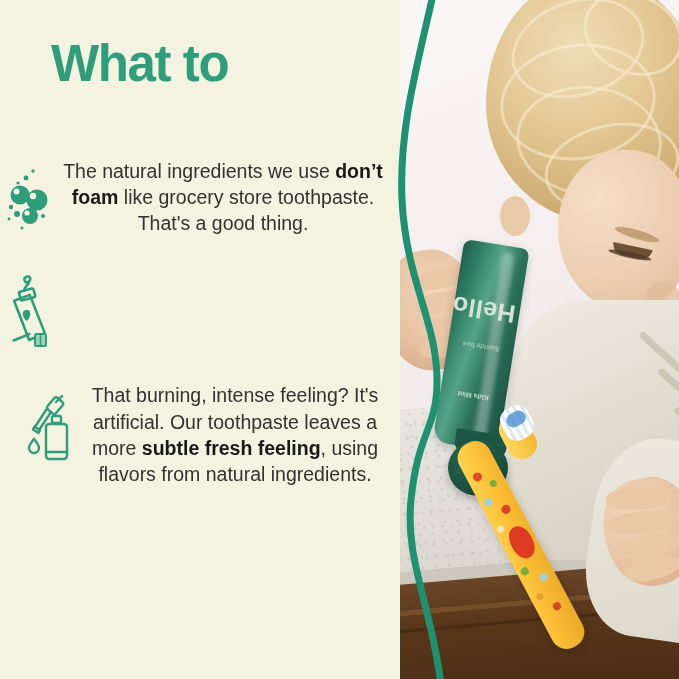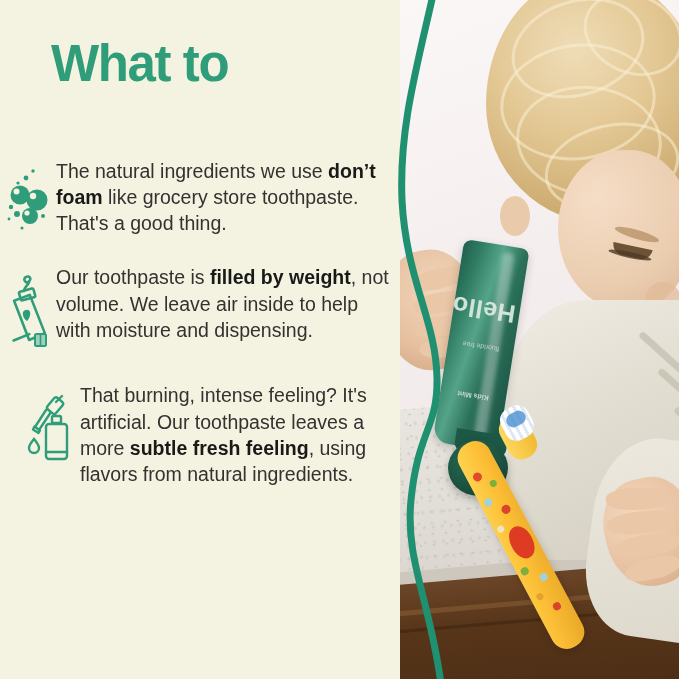--- a/index.html
+++ b/index.html
@@ -76,21 +76,21 @@
         background:repeating-linear-gradient(90deg,#ffffff 0 4px,#dfe8f5 4px 7px);transform:rotate(-28deg);}
   .bristle-blue{position:absolute;top:412px;left:106px;width:20px;height:14px;border-radius:8px;background:#4a8ed1;opacity:.8;transform:rotate(-28deg);}
 
   
   .wave{position:absolute;top:0;left:0;width:679px;height:679px;pointer-events:none;}
 
   
   .content{position:absolute;top:0;left:0;width:400px;height:497px;}
   .heading{position:absolute;top:38px;left:51px;width:330px;
         color:#2f9d79;font-size:51px;font-weight:800;line-height:1.02;letter-spacing:-1.4px;}
-  .blocks{position:absolute;top:158px;left:0;width:400px;}
+  .blocks{position:absolute;top:158px;left:0;width:400px;text-align:center;}
   .block{position:relative;display:flex;align-items:flex-start;margin-bottom:28px;}
   .blk-icon{flex:0 0 56px;width:56px;display:flex;justify-content:center;padding-top:4px;}
   .blk-text{flex:1;color:#333230;font-size:19.5px;line-height:1.34;padding-right:10px;}
   .blk-text b{font-weight:700;color:#191918;}
   .b1{margin-top:0;}
   .b2{margin-top:28px;}
   .b3{margin-top:30px;padding-left:24px;}
 </style>
 </head>
 <body>
@@ -217,23 +217,20 @@
               <path d="M25,14 c-1,4 -5,5 -5,9"></path>
               <rect x="15.5" y="22" width="15" height="9" rx="1.6" transform="rotate(-15 23 26)"></rect>
               <path d="M11,32 L27,27 L40,66 L24,72 Z" transform="rotate(-3 24 50)"></path>
               <path d="M9.5,72 L25.5,66.5" transform="rotate(-3 18 70)"></path>
             </g>
             <path d="M19,44 c2,-3 6,-3 7,0 c1,4 -2,8 -3,9 c-2,-1 -5,-5 -4,-9 z" fill="#2f9d79"></path>
             <rect x="31" y="66" width="11" height="12" rx="1.5" fill="#9cd2bb" stroke="#2f9d79" stroke-width="2"></rect>
             <line x1="36.5" y1="67" x2="36.5" y2="77" stroke="#2f9d79" stroke-width="1.6"></line>
           </svg>
         </div>
-        <div class="blk-text">
-          <span>Our toothpaste is </span><b>filled by weight</b><span>, not volume. We leave air inside to help with moisture and dispensing.</span>
-        </div>
       </div>
 
       <div class="block b3">
         <div class="blk-icon">
           <svg width="52" height="86" viewBox="0 0 52 86">
             <g stroke="#2f9d79" stroke-width="2.4" fill="none" stroke-linecap="round" stroke-linejoin="round">
               <rect x="24" y="12" width="11" height="15" rx="2.5" transform="rotate(40 29 19)"></rect>
               <path d="M25,26 L13,44"></path>
               <path d="M20,24 L9,41"></path>
               <path d="M8.5,40.5 L14,44.5 L12.5,47 L7,43.5 Z"></path>

